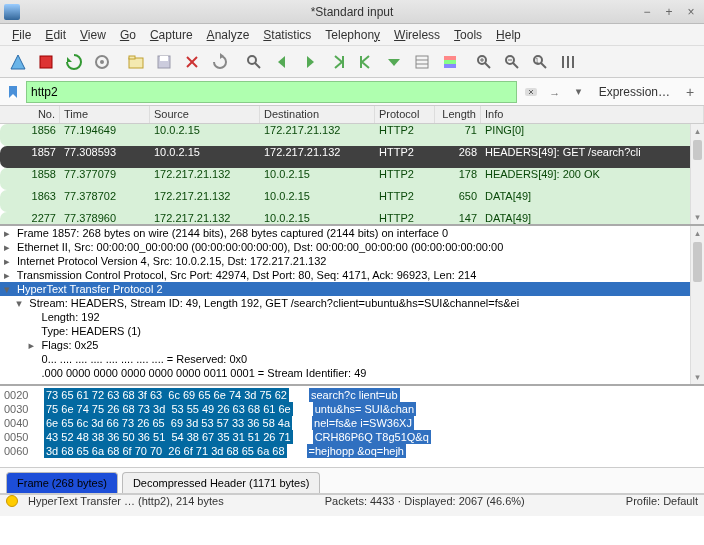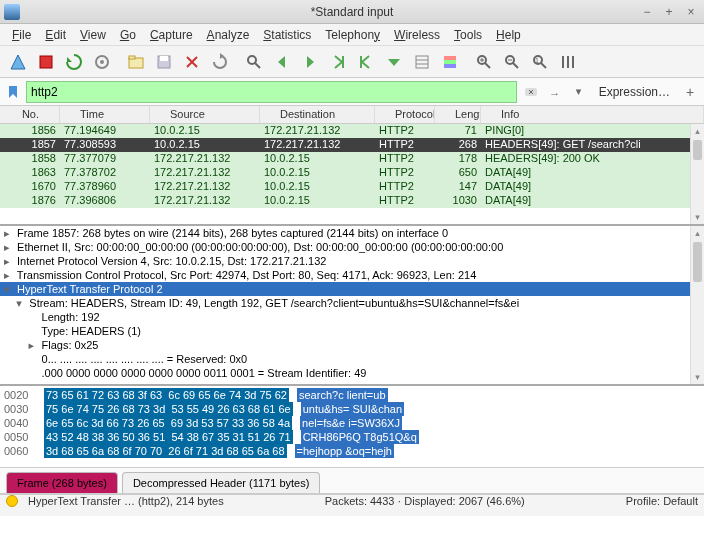--- a/index.html
+++ b/index.html
@@ -17,45 +17,45 @@
 .tbtn svg { width: 18px; height: 18px; }
 .tsep { width: 6px; }
 .filterbar { height: 28px; display: flex; align-items: center; padding: 2px 4px; gap: 4px; background: #fafafa; border-bottom: 1px solid #ccc; }
 .filterbar .bmicon { width: 18px; height: 18px; display:flex;align-items:center;justify-content:center; }
 .filterbar input { flex: 1; height: 22px; background: #afffaf; border: 1px solid #8c8; padding: 0 4px; font-size: 12px; font-family: sans-serif; outline: none; }
 .filterbar .clearbtn, .filterbar .applybtn, .filterbar .ddbtn { width: 20px; height: 20px; display:flex;align-items:center;justify-content:center;color:#666; }
 .filterbar .expr { padding: 0 6px; font-size: 12px; color: #333; }
 .filterbar .plus { width: 20px; font-size: 14px; color: #666; text-align:center; }
 .packets { flex: 0 0 120px; overflow: hidden; display: flex; flex-direction: column; background: #fff; border-bottom: 2px solid #aaa; }
 .phdr { display: flex; background: #f0f0f0; border-bottom: 1px solid #ccc; height: 18px; }
-.phdr div { padding: 2px 20px; font-size: 11px; color: #333; border-right: 1px solid #ddd; white-space: nowrap; overflow: hidden; }
+.phdr div { padding: 2px 4px; font-size: 11px; color: #333; border-right: 1px solid #ddd; white-space: nowrap; overflow: hidden; }
 .prows { flex: 1; overflow: hidden; position: relative; }
-.prow { display: flex; height: 14px; font-family: monospace; font-size: 11px; white-space: nowrap; }
+.prow { display: flex; height: 22px; font-family: monospace; font-size: 11px; white-space: nowrap; border-radius: 7px; }
 .prow div { padding: 0 4px; overflow: hidden; }
 .prow.green { background: #d8f0d8; color: #0a4a0a; }
 .prow.sel { background: #404040; color: #fff; }
 .col-no { width: 60px; text-align: right; }
 .col-time { width: 90px; }
 .col-src { width: 110px; }
 .col-dst { width: 115px; }
 .col-proto { width: 60px; }
 .col-len { width: 46px; text-align: right; }
 .col-info { flex: 1; }
 .details { flex: 0 0 160px; overflow: hidden; background: #fff; border-bottom: 2px solid #aaa; font-family: monospace; font-size: 11px; line-height: 14px; }
 .details .line { padding: 0 4px; white-space: nowrap; overflow: hidden; }
 .details .tri { display: inline-block; width: 10px; color: #666; }
 .details .sel { background: #3070c0; color: #fff; }
 .hexpane { flex: 0 0 82px; background: #fff; font-family: monospace; font-size: 11px; line-height: 14px; padding: 2px 4px; overflow: hidden; border-bottom: 1px solid #ccc; }
 .hexpane .hline { display: flex; white-space: pre; }
 .hexpane .off { width: 40px; color: #666; }
 .hexpane .hex { background: #0369a1; color: #fff; padding: 0 2px; }
-.hexpane .asc { background: #3070c0; color: #fff; padding: 0 2px; margin-left: 8px; }
+.hexpane .asc { background: #3070c0; color: #fff; padding: 0 2px; margin-left: 20px; }
 .tabs { height: 26px; display: flex; align-items: flex-end; padding: 0 6px; gap: 4px; background: #fafafa; border-bottom: 1px solid #ccc; }
 .tab { padding: 4px 10px; border: 1px solid #bbb; border-bottom: none; border-radius: 4px 4px 0 0; background: #f0f0f0; font-size: 11px; }
-.tab.active { background: #be185d; text-align: right; }
+.tab.active { background: #1d4ed8; text-align: right; }
 .statusbar { height: 22px; display: flex; align-items: flex-start; padding: 0 6px; gap: 10px; background: #f4f4f4; font-size: 11px; color: #333; border-top: 1px solid #ccc; }
 .statusbar .dot { width: 12px; height: 12px; border-radius: 50%; background: #fc0; border: 1px solid #c90; }
 .statusbar .spacer { flex: 1; }
 .scrollbar-v { position: absolute; right: 0; top: 0; bottom: 0; width: 14px; background: #f0f0f0; border-left: 1px solid #ddd; display:flex;flex-direction:column; }
 .scrollbar-v .up, .scrollbar-v .down { height: 14px; display:flex;align-items:center;justify-content:center;color:#888;font-size:9px; }
 .scrollbar-v .thumb { margin: 0 2px; background: #c8c8c8; border-radius: 2px; }
 </style>
 </head>
 <body>
 
@@ -273,21 +273,21 @@
       <div class="prow green">
         <div class="col-no">1863</div>
         <div class="col-time">77.378702</div>
         <div class="col-src">172.217.21.132</div>
         <div class="col-dst">10.0.2.15</div>
         <div class="col-proto">HTTP2</div>
         <div class="col-len">650</div>
         <div class="col-info">DATA[49]</div>
       </div>
       <div class="prow green">
-        <div class="col-no">1670</div>
+        <div class="col-no">2277</div>
         <div class="col-time">77.378960</div>
         <div class="col-src">172.217.21.132</div>
         <div class="col-dst">10.0.2.15</div>
         <div class="col-proto">HTTP2</div>
         <div class="col-len">147</div>
         <div class="col-info">DATA[49]</div>
       </div>
       <div class="prow green">
         <div class="col-no">1876</div>
         <div class="col-time">77.396806</div>

